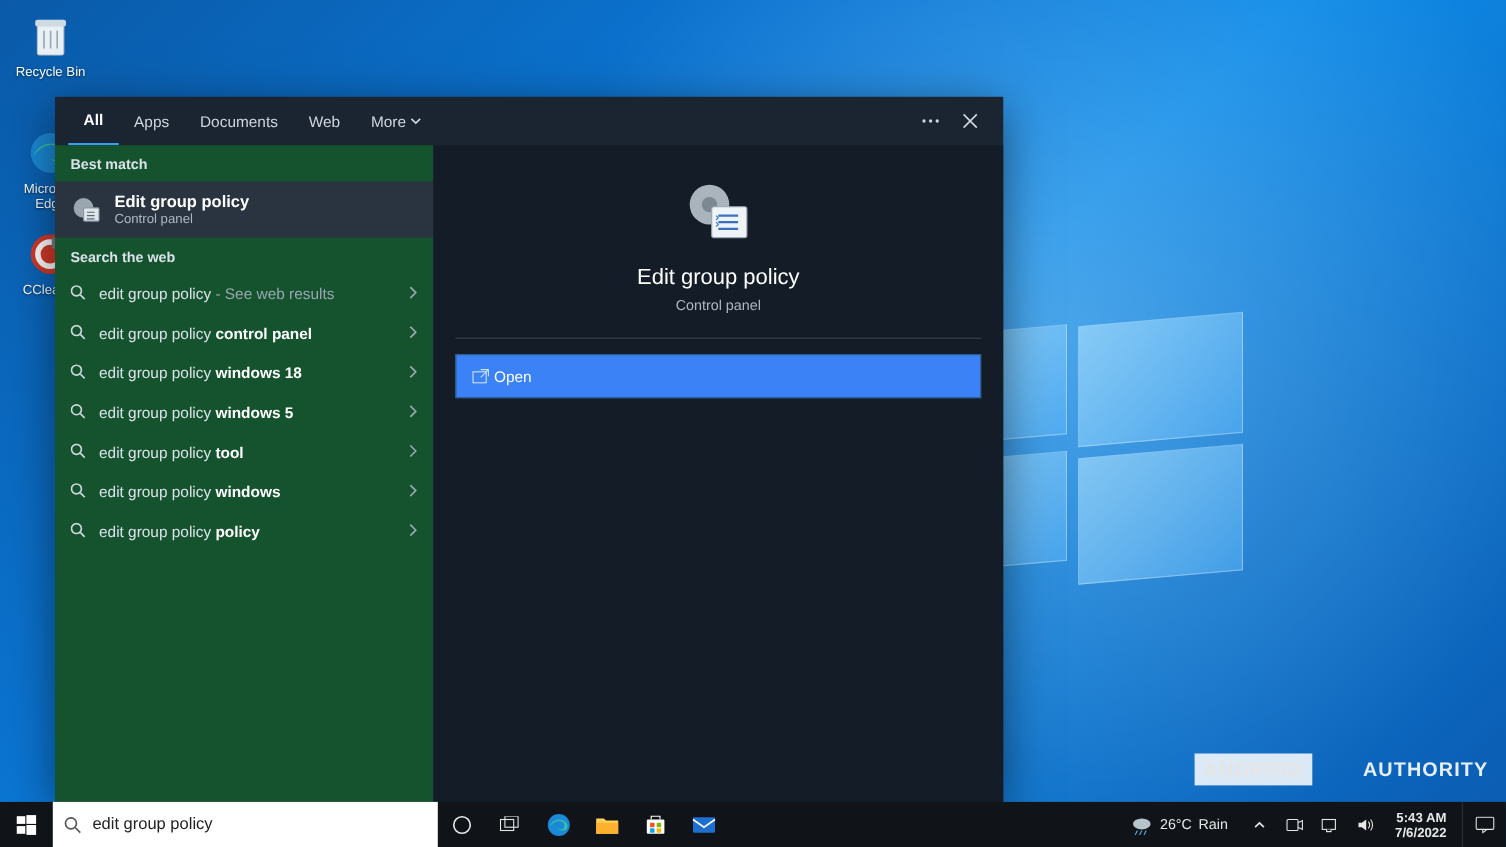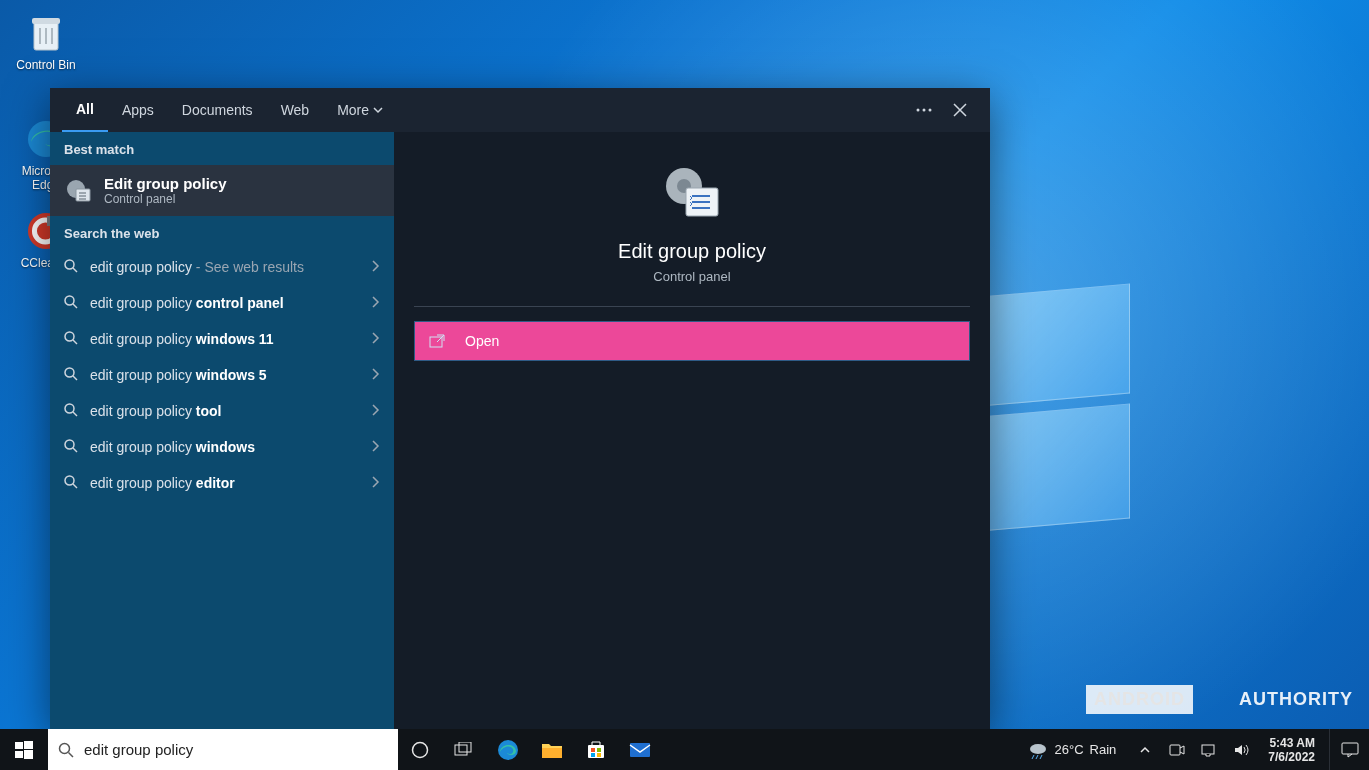--- a/index.html
+++ b/index.html
@@ -18,49 +18,49 @@
   .win-logo .p4{left:130px;top:130px;width:150px;height:115px; transform:skewY(-5deg);}
 
   .desk-icon { position:absolute; width:76px; text-align:center; color:#fff; font-size:12px; text-shadow:0 1px 2px rgba(0,0,0,.6); cursor:pointer;}
   .desk-icon svg{display:block; margin:0 auto 4px;}
   .di-recycle{left:8px; top:10px;}
   .di-edge{left:8px; top:118px;}
   .di-cclean{left:8px; top:210px;}
 
   
   .panel {
-    position:absolute; left:50px; top:88px; width:940px; height:641px;
+    position:absolute; left:50px; top:88px; width:862px; height:641px;
     background:#1b2431; color:#e6e6e6; box-shadow:0 10px 40px rgba(0,0,0,.5);
     display:flex; flex-direction:column;
   }
   .tabs { display:flex; align-items:center; height:44px; padding:0 12px; font-size:14px;}
   .tabs .tab{padding:0 14px; height:44px; display:flex; align-items:center; color:#cfd6de; cursor:pointer;}
   .tabs .tab.active{color:#fff; border-bottom:2px solid #3a9bf2; font-weight:600;}
   .tabs .spacer{flex:1;}
   .tabs .iconbtn{width:36px; height:36px; display:flex; align-items:center; justify-content:center; color:#cfd6de; cursor:pointer;}
 
   .body { flex:1; display:flex; }
-  .left { width:344px; background:#0c4a6e; }
+  .left { width:344px; background:#14532d; }
   .right{ flex:1; background:#141c27; padding:26px 20px 0 20px; display:flex; flex-direction:column; align-items:center;}
   .section-h { padding:10px 14px 8px; font-size:13px; font-weight:600; color:#dbe2ea;}
   .best { background:#2a3340; padding:10px 14px; display:flex; align-items:center; gap:12px;}
   .best .bicon{width:28px;height:28px; display:flex; align-items:center; justify-content:center;}
   .best .ttl{font-weight:600; font-size:15px; color:#fff;}
   .best .sub{font-size:12px; color:#aeb8c2;}
   .row { display:flex; align-items:center; height:36px; padding:0 14px; gap:12px; font-size:14px; color:#dbe2ea; cursor:pointer;}
   .row .chev{margin-left:auto; color:#9aa6b2;}
   .row .sicon{color:#cfd6de;}
   .row .txt b{font-weight:600; color:#fff;}
   .row .txt .dim{color:#9aa6b2; font-weight:400;margin-top:32px;}
 
   .right .bigicon{margin-top:6px;}
   .right .r-title{margin-top:16px; font-size:20px; color:#fff; font-weight:400;}
   .right .r-sub{margin-top:6px; font-size:13px; color:#aeb8c2;}
   .right hr{width:100%; border:none; border-top:1px solid #3a4452; margin:22px 0 14px;}
-  .right .openbtn{ width:100%; height:40px; border:1px solid #2f5b86; background:#ec4899; color:#fff; display:flex; align-items:center; gap:20px; padding:0 14px; font-size:14px; cursor:pointer;}
+  .right .openbtn{ width:100%; height:40px; border:1px solid #2f5b86; background:#3b82f6; color:#fff; display:flex; align-items:center; gap:4px; padding:0 14px; font-size:14px; cursor:pointer;}
   .right .openbtn svg{flex:0 0 auto;}
 
   
   .taskbar{ position:absolute; left:0; right:0; bottom:0; height:41px; background:#101418; display:flex; align-items:center; color:#e6e6e6;}
   .tb-start{width:48px; height:41px; display:flex; align-items:center; justify-content:center; cursor:pointer;}
   .searchbox{ width:350px; height:41px; background:#fff; display:flex; align-items:center; padding:0 10px; gap:10px;}
   .searchbox input{ flex:1; border:none; outline:none; font-size:15px; color:#222; background:transparent;}
   .tb-icon{width:44px;height:41px;display:flex;align-items:center;justify-content:center;cursor:pointer;}
   .tb-spacer{flex:1;}
   .tray{display:flex; align-items:center; gap:6px; padding-right:0;}
@@ -83,21 +83,21 @@
       <div class="pane p3"></div>
       <div class="pane p4"></div>
   </div>
 
   <div class="desk-icon di-recycle">
     <svg width="44" height="44">
         <rect x="10" y="12" width="24" height="28" rx="2" fill="#e8f0f6" stroke="#b8c4cc"></rect>
         <rect x="8" y="8" width="28" height="6" rx="2" fill="#d0dae2"></rect>
         <path d="M16 18 L16 34 M22 18 L22 34 M28 18 L28 34" stroke="#9aa6b0" stroke-width="1.5"></path>
       </svg>
-    <span>Control Bin</span>
+    <span>Recycle Bin</span>
   </div>
   <div class="desk-icon di-edge">
     <svg width="42" height="42">
         <circle cx="21" cy="21" r="18" fill="#1b8ad6"></circle>
         <path d="M6 24 C8 10 34 8 36 22 C36 30 24 30 20 26 C28 30 32 24 30 18 C26 10 10 14 6 24 Z" fill="#34c1a8"></path>
       </svg>
     <span>Microsoft Edge</span>
   </div>
   <div class="desk-icon di-cclean">
     <svg width="42" height="42">
@@ -169,21 +169,21 @@
             <span class="txt">edit group policy <b>control panel</b><span class="dim"></span></span>
             <span class="chev"><svg width="10" height="12">
                 <path d="M3 1 L8 6 L3 11" fill="none" stroke="#9aa6b2" stroke-width="1.5"></path>
               </svg></span>
           </div>
           <div class="row">
             <span class="sicon"><svg width="14" height="14">
                 <circle cx="5.5" cy="5.5" r="4.5" fill="none" stroke="#cfd6de" stroke-width="1.5"></circle>
                 <path d="M9 9 L13 13" stroke="#cfd6de" stroke-width="1.5"></path>
               </svg></span>
-            <span class="txt">edit group policy <b>windows 11</b><span class="dim"></span></span>
+            <span class="txt">edit group policy <b>windows 18</b><span class="dim"></span></span>
             <span class="chev"><svg width="10" height="12">
                 <path d="M3 1 L8 6 L3 11" fill="none" stroke="#9aa6b2" stroke-width="1.5"></path>
               </svg></span>
           </div>
           <div class="row">
             <span class="sicon"><svg width="14" height="14">
                 <circle cx="5.5" cy="5.5" r="4.5" fill="none" stroke="#cfd6de" stroke-width="1.5"></circle>
                 <path d="M9 9 L13 13" stroke="#cfd6de" stroke-width="1.5"></path>
               </svg></span>
             <span class="txt">edit group policy <b>windows 5</b><span class="dim"></span></span>
@@ -209,21 +209,21 @@
             <span class="txt">edit group policy <b>windows</b><span class="dim"></span></span>
             <span class="chev"><svg width="10" height="12">
                 <path d="M3 1 L8 6 L3 11" fill="none" stroke="#9aa6b2" stroke-width="1.5"></path>
               </svg></span>
           </div>
           <div class="row">
             <span class="sicon"><svg width="14" height="14">
                 <circle cx="5.5" cy="5.5" r="4.5" fill="none" stroke="#cfd6de" stroke-width="1.5"></circle>
                 <path d="M9 9 L13 13" stroke="#cfd6de" stroke-width="1.5"></path>
               </svg></span>
-            <span class="txt">edit group policy <b>editor</b><span class="dim"></span></span>
+            <span class="txt">edit group policy <b>policy</b><span class="dim"></span></span>
             <span class="chev"><svg width="10" height="12">
                 <path d="M3 1 L8 6 L3 11" fill="none" stroke="#9aa6b2" stroke-width="1.5"></path>
               </svg></span>
           </div>
         </div>
     </div>
 
     <div class="right">
       <div class="bigicon">
         <svg width="64" height="56">

